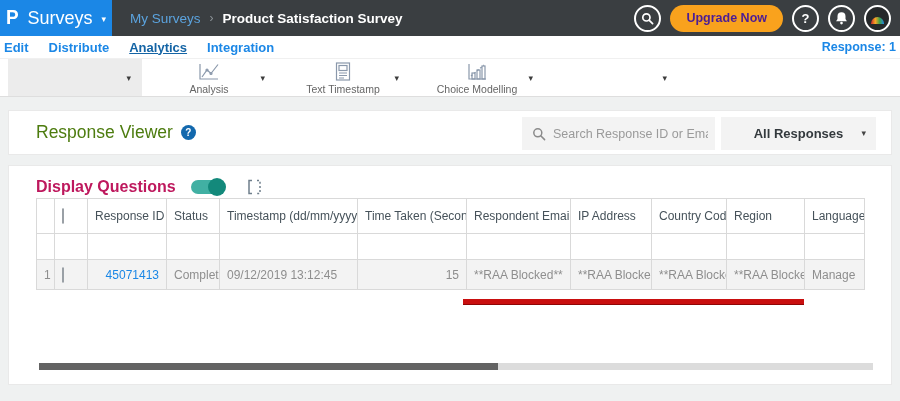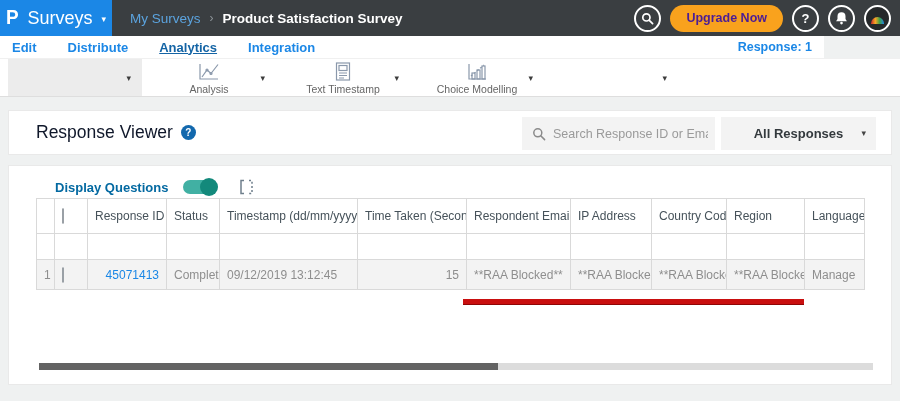--- a/index.html
+++ b/index.html
@@ -19,47 +19,47 @@
   .breadcrumb { display:flex; align-items:center; gap:9px; margin-left:18px; font-size:13.5px; }
   .bc-parent { color:#5ba3de; cursor:pointer; }
   .bc-sep { color:#8d9499; font-size:12px; }
   .bc-current { color:#fff; font-weight:600; }
   .topbar-right { margin-left:auto; display:flex; align-items:center; gap:9px; padding-right:9px; }
   .circle-btn { width:27px; height:27px; border:2px solid #fff; border-radius:50%; display:flex; align-items:center; justify-content:center; color:#fff; font-size:13px; font-weight:700; cursor:pointer; flex:0 0 auto; }
   .upgrade-btn { height:27px; background:#f9a21d; border:none; border-radius:14px; color:#4c1d95; font-family:"Liberation Sans",sans-serif; font-size:12.5px; font-weight:700; padding:0 16px; cursor:pointer; }
   .avatar { width:27px; height:27px; border:2px solid #fff; border-radius:50%; background:#25282a; position:relative; overflow:hidden; cursor:pointer; flex:0 0 auto; }
   .avatar .rainbow { position:absolute; left:5px; top:10px; width:13px; height:7px; border-radius:7px 7px 0 0; background:linear-gradient(90deg,#c62828,#f9a825,#43a047,#1e88e5); }
   
-  .survey-nav { position:absolute; top:36px; left:0; width:824px; height:22px; background:#fff; display:flex; align-items:center; gap:31px; padding:0 12px; }
+  .survey-nav { position:absolute; top:36px; left:0; width:900px; height:22px; background:#fff; display:flex; align-items:center; gap:20px; padding:0 4px; }
   .nav-link { color:#1b87e6; font-size:13px; font-weight:600; cursor:pointer; }
   .nav-link.active { color:#1464a5; text-decoration:underline; }
   .response-count { margin-left:auto; color:#1b87e6; font-size:12.5px; font-weight:600; }
   
   .toolbar { position:absolute; top:58px; left:0; width:900px; height:39px; background:#fff; border-top:1px solid #f0f0f0; border-bottom:1px solid #dedede; display:flex; padding-left:8px; }
   .tb-item { width:134px; height:37px; position:relative; display:flex; align-items:center; justify-content:center; cursor:pointer; }
   .tb-item.active { background:#ececec; }
   .tb-center { display:flex; flex-direction:column; align-items:center; gap:1px; }
   .tb-label { font-size:10.5px; color:#666; }
   .tb-caret { position:absolute; right:11px; top:14px; font-size:9px; color:#3c3c3c; }
   
   .card { position:absolute; left:8px; width:884px; background:#fff; border:1px solid #e9e9e9; }
   .card-viewer { top:110px; height:45px; display:flex; align-items:center; padding-left:27px; }
-  .viewer-title { color:#0f172a; font-size:17.5px; }
+  .viewer-title { color:#4d7c0f; font-size:17.5px; }
   .help-badge { width:15px; height:15px; border-radius:50%; background:#1268ad; color:#fff; font-size:10px; font-weight:700; display:flex; align-items:center; justify-content:center; margin-left:8px; cursor:pointer; }
   .viewer-right { position:absolute; right:15px; top:6px; display:flex; gap:6px; }
   .search-box { width:193px; height:33px; background:#f3f3f3; display:flex; align-items:center; gap:7px; padding:0 10px; }
   .search-box input { border:none; background:transparent; outline:none; font-family:"Liberation Sans",sans-serif; font-size:12.5px; color:#555; width:155px; }
   .search-box input::placeholder { color:#9a9a9a; }
   .filter-dd { width:155px; height:33px; background:#f3f3f3; position:relative; display:flex; align-items:center; justify-content:center; cursor:pointer; }
   .filter-dd .dd-label { font-size:13px; color:#33393d; font-weight:600; }
   .filter-dd .dd-caret { position:absolute; right:10px; top:11px; font-size:9px; color:#444; }
   
   .card-main { top:165px; height:220px; }
   .controls { position:absolute; left:27px; top:12px; display:flex; align-items:center; gap:15px; }
-  .dq-label { font-size:13px; font-weight:700; color:#0369a1;margin-left:19px; }
+  .dq-label { font-size:16px; font-weight:700; color:#be185d; }
   .toggle { width:34px; height:14px; border-radius:7px; background:#41b0a3; position:relative; cursor:pointer; }
   .toggle .knob { position:absolute; right:-1px; top:-2px; width:18px; height:18px; border-radius:50%; background:#13897b; }
   .bracket-btn { cursor:pointer; display:flex; align-items:center; margin-left:6px; }
   
   .grid-wrap { position:absolute; left:27px; top:32px; }
   table.grid { border-collapse:collapse; table-layout:fixed; width:828px; }
   table.grid td, table.grid th { border:1px solid #d9d9d9; font-weight:400; font-size:12px; padding:0 7px; overflow:hidden; white-space:nowrap; }
   tr.hdr  { height:35px; }
   tr.hdr th { color:#46525a; text-align:left; }
   tr.filt { height:26px; }

